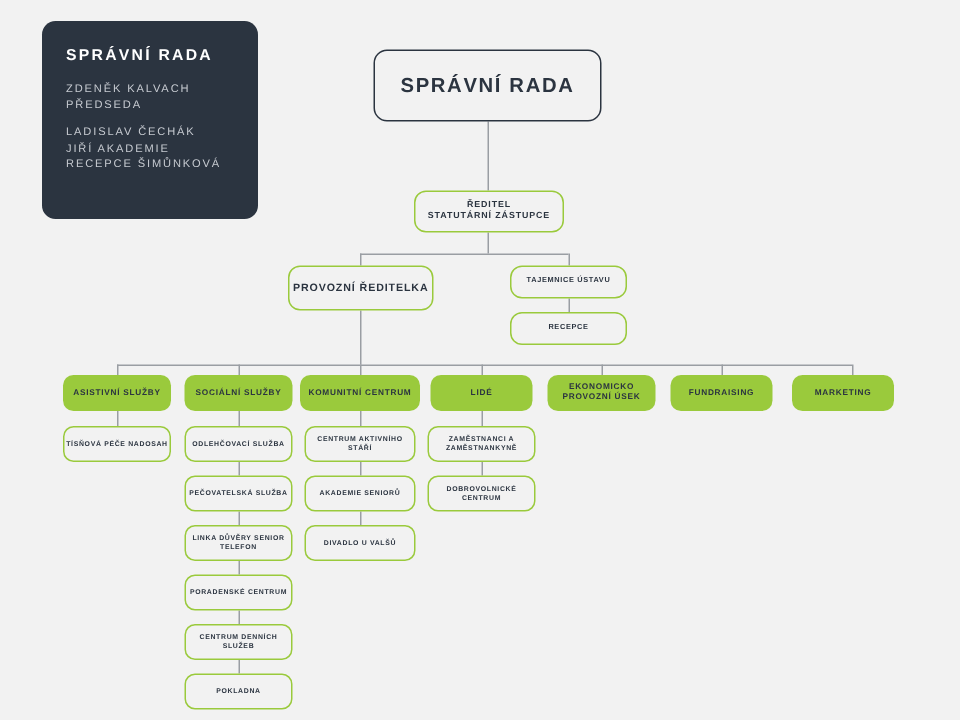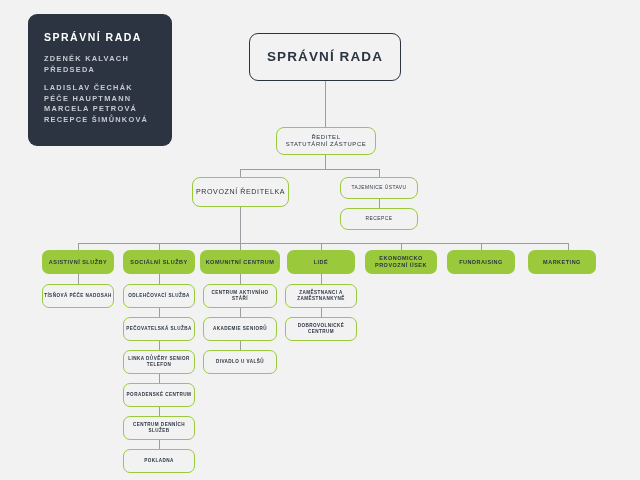--- a/index.html
+++ b/index.html
@@ -47,21 +47,20 @@
     letter-spacing: 1.5px;
     color: #ffffff;
     margin-bottom: 11px;
   }
   .board-line {
     font-size: 7.4px;
     letter-spacing: 1.25px;
     color: #c7cbd1;
     line-height: 10.5px;
     white-space: nowrap;
-    font-weight: bold;
   }
   .board-gap { height: 8px; }
 
   
   .node {
     position: absolute;
     box-sizing: border-box;
     display: flex;
     align-items: center;
     justify-content: center;
@@ -83,21 +82,21 @@
     font-size: 13.5px;
     font-weight: bold;
     letter-spacing: 1.1px;
   }
 
   
   .node-green-outline {
     background: #f2f2f2;
     border: 1.4px solid #9aca3c;
     color: #2b3440;
-    font-weight: normal;
+    font-weight: bold;
   }
 
   .node-dir {
     left: 276px;
     top: 127px;
     width: 100px;
     height: 28px;
     font-size: 5.9px;
     letter-spacing: 0.6px;
   }
@@ -156,22 +155,21 @@
 <body>
 
 <div id="chart">
 
   <div class="board-card">
     <div class="board-title">SPRÁVNÍ RADA</div>
     <div class="board-line">ZDENĚK KALVACH</div>
     <div class="board-line">PŘEDSEDA</div>
     <div class="board-gap"></div>
     <div class="board-line">LADISLAV ČECHÁK</div>
-    <div class="board-line">PÉČE HAUPTMANN</div>
-    <div class="board-line">MARCELA PETROVÁ</div>
+    <div class="board-line">JIŘÍ AKADEMIE</div>
     <div class="board-line">RECEPCE ŠIMŮNKOVÁ</div>
   </div>
 
   <div class="line vline" style="left:325px; top:81px;  height:46px;"></div>
 
   <div class="line vline" style="left:325px; top:155px; height:14px;"></div>
 
   <div class="line hline" style="left:240px; top:169px; width:139px;"></div>
 
   <div class="line vline" style="left:240px; top:169px; height:8px;"></div>

